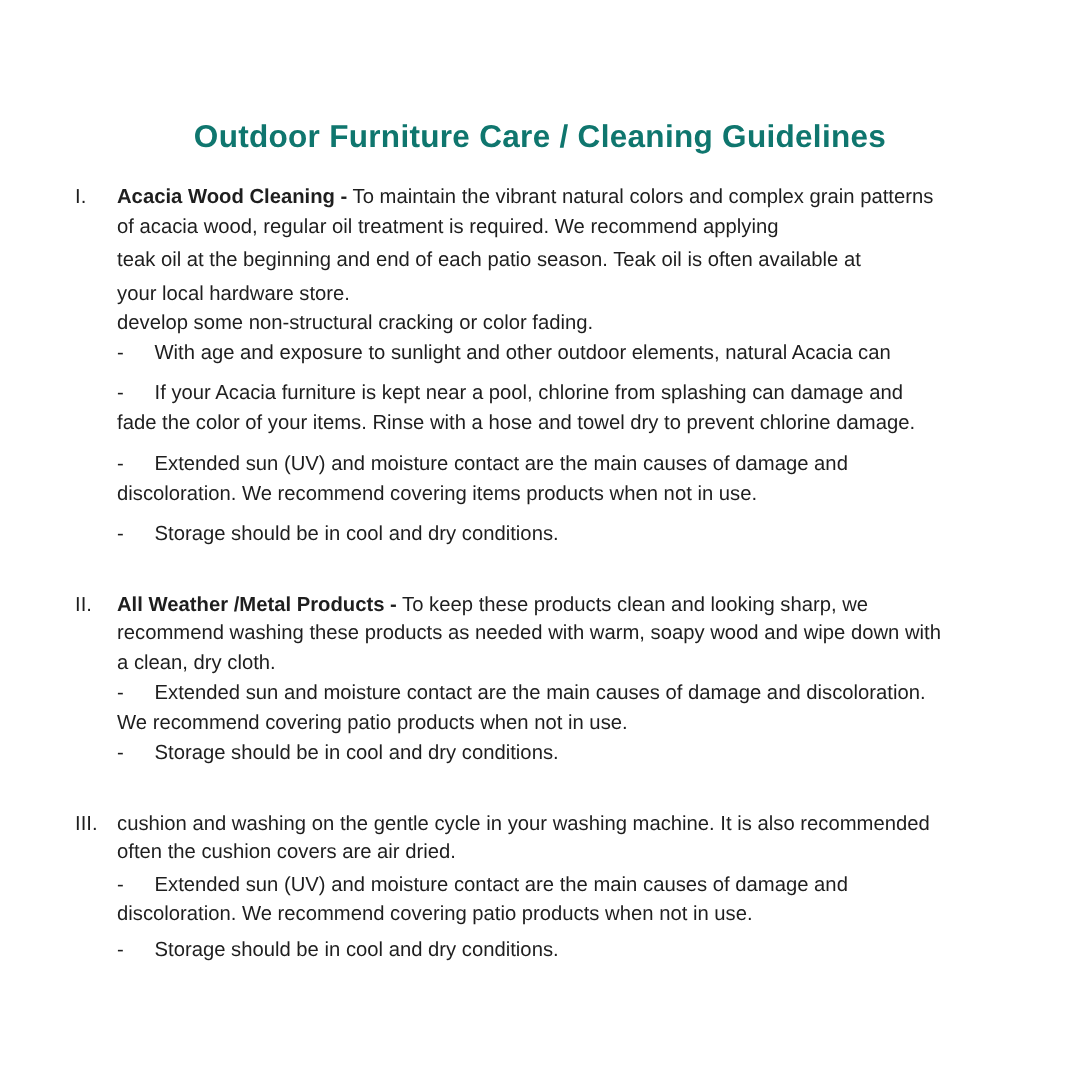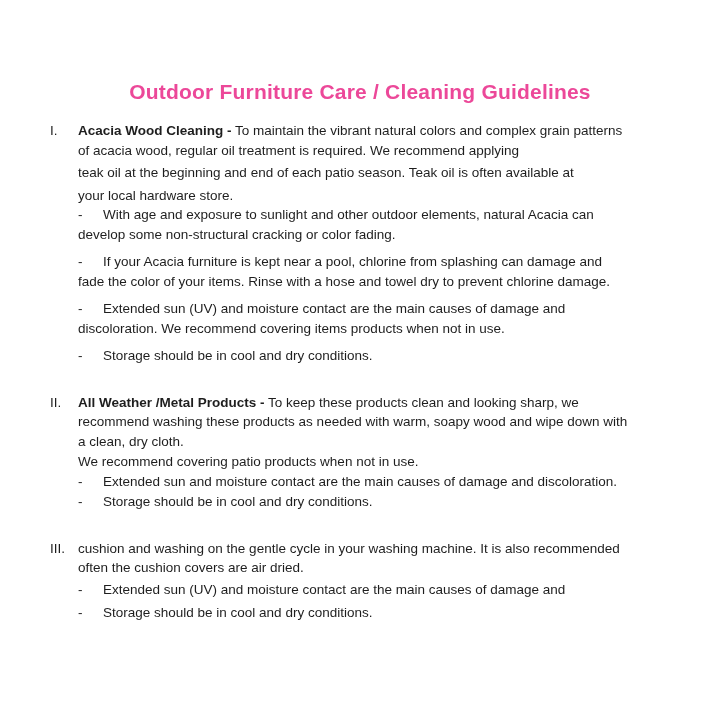--- a/index.html
+++ b/index.html
@@ -18,21 +18,21 @@
     box-sizing: border-box;
     padding-top: 80px;
   }
   .title {
     margin: 0;
     text-align: center;
     font-size: 21px;
     font-weight: bold;
     line-height: 24px;
     letter-spacing: 0.2px;
-    color: #ec4899;
+    color: #0f766e;
   }
   .sections {
     margin-top: 17px;
     padding-left: 50px;
     padding-right: 30px;
     font-size: 13.5px;
     line-height: 19.5px;
   }
   .section {
     display: flex;
@@ -67,22 +67,22 @@
       <div class="section" data-section="0">
         <div class="numeral">I.</div>
         <div class="content">
           <div class="intro">
             <div class="line intro-line"><span class="heading-bold">Acacia Wood Cleaning -</span> To maintain the vibrant natural colors and complex grain patterns</div>
             <div class="line intro-line">of acacia wood, regular oil treatment is required. We recommend applying</div>
             <div class="line intro-line spaced">teak oil at the beginning and end of each patio season. Teak oil is often available at</div>
             <div class="line intro-line spaced">your local hardware store.</div>
           </div>
           <div class="bullet first">
+            <div class="line">develop some non-structural cracking or color fading.</div>
             <div class="line"><span class="dash">-</span>With age and exposure to sunlight and other outdoor elements, natural Acacia can</div>
-            <div class="line">develop some non-structural cracking or color fading.</div>
           </div>
           <div class="bullet">
             <div class="line"><span class="dash">-</span>If your Acacia furniture is kept near a pool, chlorine from splashing can damage and</div>
             <div class="line">fade the color of your items. Rinse with a hose and towel dry to prevent chlorine damage.</div>
           </div>
           <div class="bullet">
             <div class="line"><span class="dash">-</span>Extended sun (UV) and moisture contact are the main causes of damage and</div>
             <div class="line">discoloration. We recommend covering items products when not in use.</div>
           </div>
           <div class="bullet">
@@ -92,37 +92,38 @@
       </div>
       <div class="section" data-section="1">
         <div class="numeral">II.</div>
         <div class="content">
           <div class="intro">
             <div class="line intro-line"><span class="heading-bold">All Weather /Metal Products -</span> To keep these products clean and looking sharp, we</div>
             <div class="line intro-line">recommend washing these products as needed with warm, soapy wood and wipe down with</div>
             <div class="line intro-line">a clean, dry cloth.</div>
           </div>
           <div class="bullet first">
+            <div class="line"><span class="dash">-</span>Extended sun and moisture contact are the main causes of damage and discoloration.</div>
             <div class="line">We recommend covering patio products when not in use.</div>
-            <div class="line"><span class="dash">-</span>Extended sun and moisture contact are the main causes of damage and discoloration.</div>
           </div>
           <div class="bullet">
             <div class="line"><span class="dash">-</span>Storage should be in cool and dry conditions.</div>
           </div>
         </div>
       </div>
       <div class="section" data-section="2">
         <div class="numeral">III.</div>
         <div class="content">
           <div class="intro">
             <div class="line intro-line">cushion and washing on the gentle cycle in your washing machine. It is also recommended</div>
             <div class="line intro-line">often the cushion covers are air dried.</div>
           </div>
           <div class="bullet first">
             <div class="line"><span class="dash">-</span>Extended sun (UV) and moisture contact are the main causes of damage and</div>
+            <div class="line">discoloration. We recommend covering patio products when not in use.</div>
           </div>
           <div class="bullet">
             <div class="line"><span class="dash">-</span>Storage should be in cool and dry conditions.</div>
           </div>
         </div>
       </div>
     </div>
 </div>
 
 </body></html>

